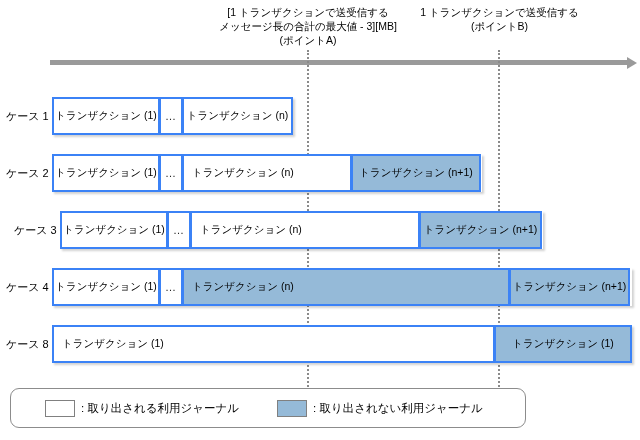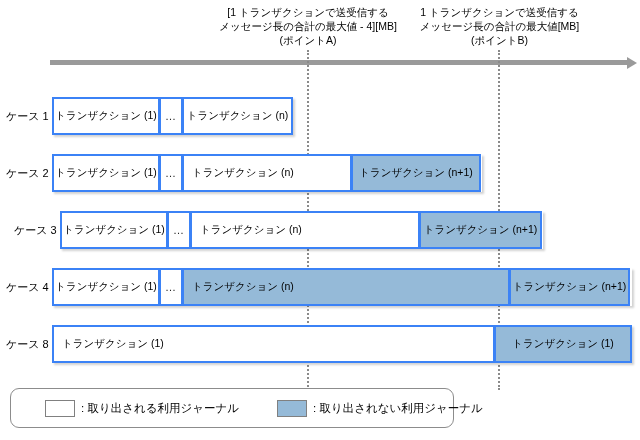--- a/index.html
+++ b/index.html
@@ -120,27 +120,26 @@
   .swatch.blue  { background: #95bad8; }
   .legend-text { margin-left: 6px; }
 </style>
 </head>
 <body>
 
 <div id="canvas">
 
   <div class="header-note" style="left:183px; top:5px; width:250px;">
     <span class="ln">[1 トランザクションで送受信する</span>
-    <span class="ln">メッセージ長の合計の最大値 - 4][MB]</span>
+    <span class="ln">メッセージ長の合計の最大値 - 3][MB]</span>
     <span class="ln">(ポイントA)</span>
   </div>
 
   <div class="header-note" style="left:382px; top:5px; width:235px;">
     <span class="ln">1 トランザクションで送受信する</span>
-    <span class="ln">メッセージ長の合計の最大値[MB]</span>
     <span class="ln">(ポイントB)</span>
   </div>
 
   <div class="axis-line" style="left:50px; top:60px; width:578px;"></div>
   <div class="axis-head" style="left:627px; top:56.5px;"></div>
 
   <div class="guide" style="left:307px; top:50px; height:340px;"></div>
   <div class="guide" style="left:498px; top:50px; height:340px;"></div>
 
   <div class="row" style="left:0px; top:97px; width:556px;">
@@ -217,21 +216,21 @@
     <div class="bar" style="left:52px; top:0px; width:580px;">
       <div class="seg white left" style="width:443px;">
         <span>トランザクション (1)</span>
       </div>
       <div class="seg blue center" style="width:138px;">
         <span>トランザクション (1)</span>
       </div>
     </div>
   </div>
 
-  <div class="legend" style="left:10px; top:388px; width:444px; height:40px;">
+  <div class="legend" style="left:10px; top:388px; width:516px; height:40px;">
     <div class="legend-item" style="margin-left:34px;">
       <span class="swatch white"></span>
       <span class="legend-text">: 取り出される利用ジャーナル</span>
     </div>
     <div class="legend-item" style="margin-left:38px;">
       <span class="swatch blue"></span>
       <span class="legend-text">: 取り出されない利用ジャーナル</span>
     </div>
   </div>
 

